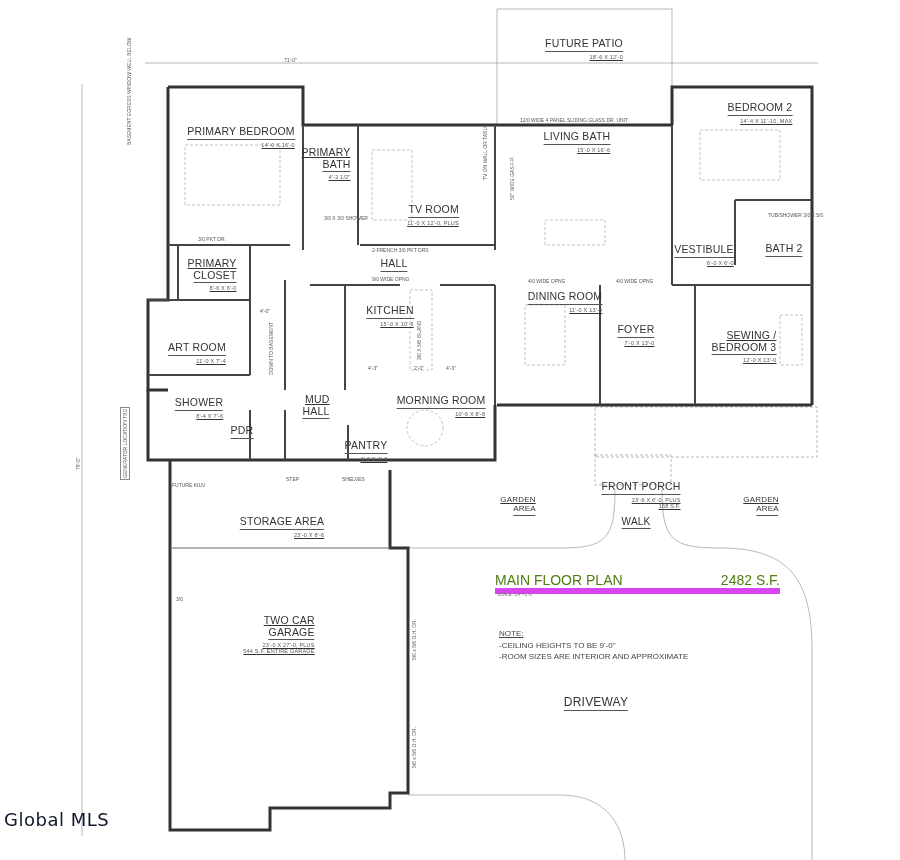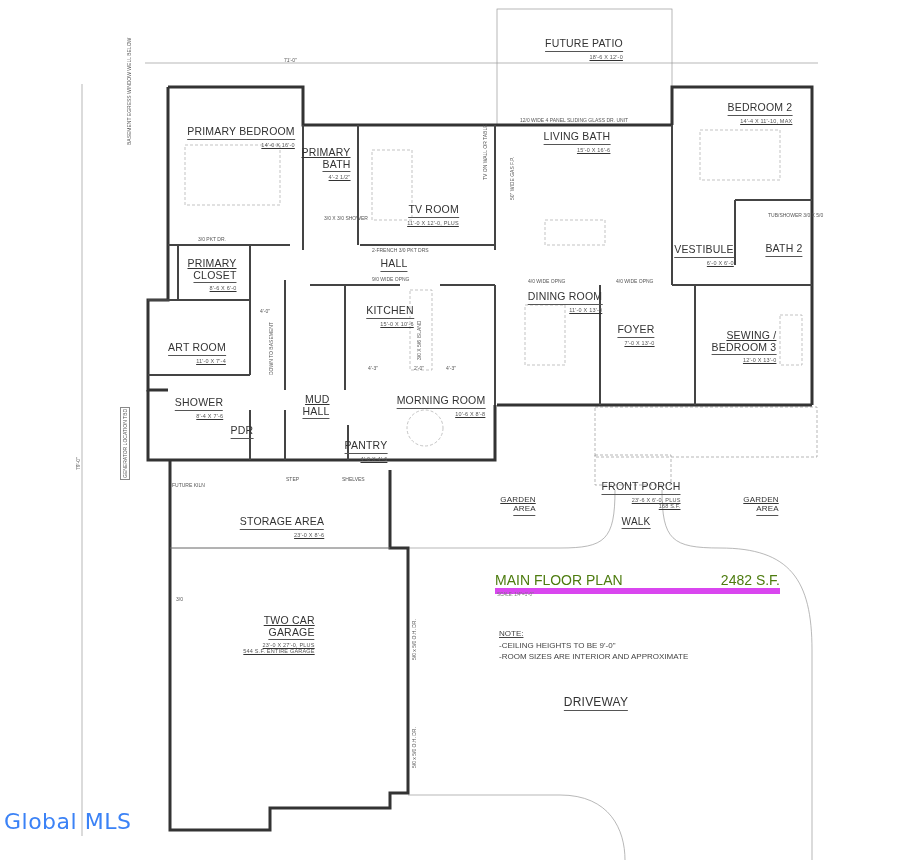--- a/index.html
+++ b/index.html
@@ -9,21 +9,21 @@
   .room{font-size:10.5px;letter-spacing:0.2px;color:#333;}
   .room span.u{display:inline-block;border-bottom:1px solid #555;padding-bottom:1px;}
   .dim{font-size:5.5px;color:#555;display:block;margin-top:2px;}
   .tiny{position:absolute;font-size:5px;color:#555;white-space:nowrap;}
   .vert{transform:rotate(-90deg);transform-origin:left top;}
   .title{position:absolute;left:495px;top:572px;width:285px;border-bottom:6px solid #d946ef;font-size:14px;color:#4d7c0f;}
   .title .sf{position:absolute;right:0;top:0;}
   .scale{position:absolute;left:497px;top:592px;font-size:4.5px;color:#777;}
   .notes{position:absolute;left:499px;top:628px;font-size:8px;color:#444;line-height:1.45;}
   .notes .nh{text-decoration:underline;}
-  .logo{position:absolute;left:4px;top:809px;font-size:22px;color:#3b82f6;letter-spacing:0.5px;font-family:"DejaVu Sans",sans-serif;}
+  .logo{position:absolute;left:4px;top:809px;font-size:18px;color:#0f172a;letter-spacing:0.5px;font-family:"DejaVu Sans",sans-serif;}
 </style>
 </head>
 <body>
 
 <svg id="plan" viewBox="0 0 900 860" xmlns="http://www.w3.org/2000/svg">
   <g fill="none" stroke="#999" stroke-width="0.7">
 
     <line x1="82" y1="84" x2="82" y2="836"></line>
     <line x1="145" y1="63" x2="818" y2="63"></line>
 

